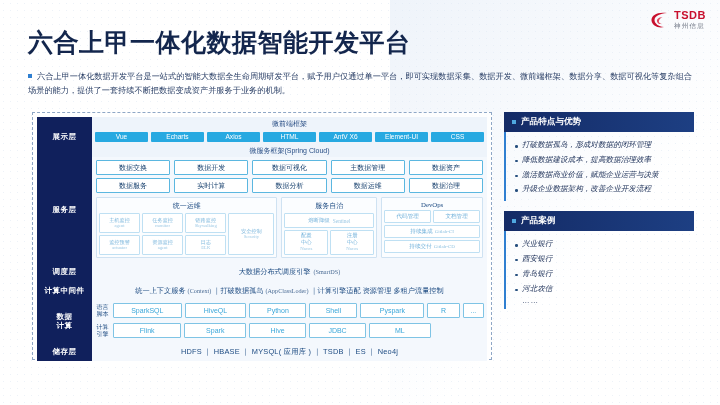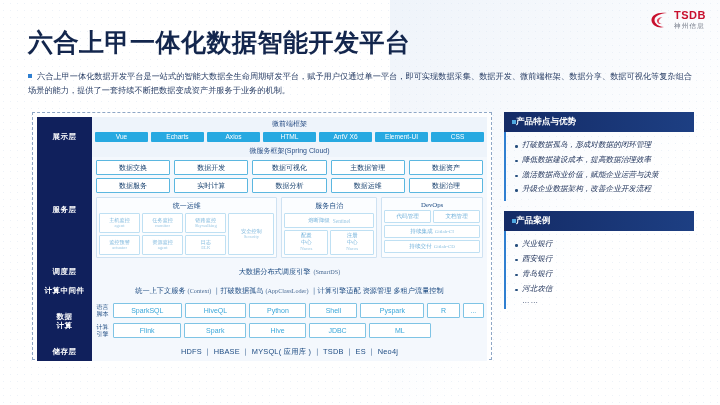--- a/index.html
+++ b/index.html
@@ -146,21 +146,21 @@
   .store{
     flex:1;background:#f4f8fd;display:flex;align-items:center;justify-content:center;
     font-size:7.4px;color:#1d4b82;letter-spacing:.2px;
   }
 
   
   .side{position:absolute;left:504px;top:112px;width:190px;}
   .card{margin-bottom:10px;}
   .card-head{
     background:#17306e;color:#fff;font-size:8.6px;font-weight:700;
-    padding:4px 8px;display:flex;align-items:center;
+    padding:4px 8px;display:flex;align-items:center;gap:5px;
     background:linear-gradient(90deg,#142b66,#1d3f83);
   }
   .card-head .sq{width:4px;height:4px;background:#4fa8e0;display:inline-block;}
   .card-body{
     border-left:2px solid #2f7fd1;padding:6px 8px 4px;
   }
   .card-body li{
     list-style:none;font-size:7.6px;color:#22355c;line-height:1.95;
     position:relative;padding-left:8px;
   }

